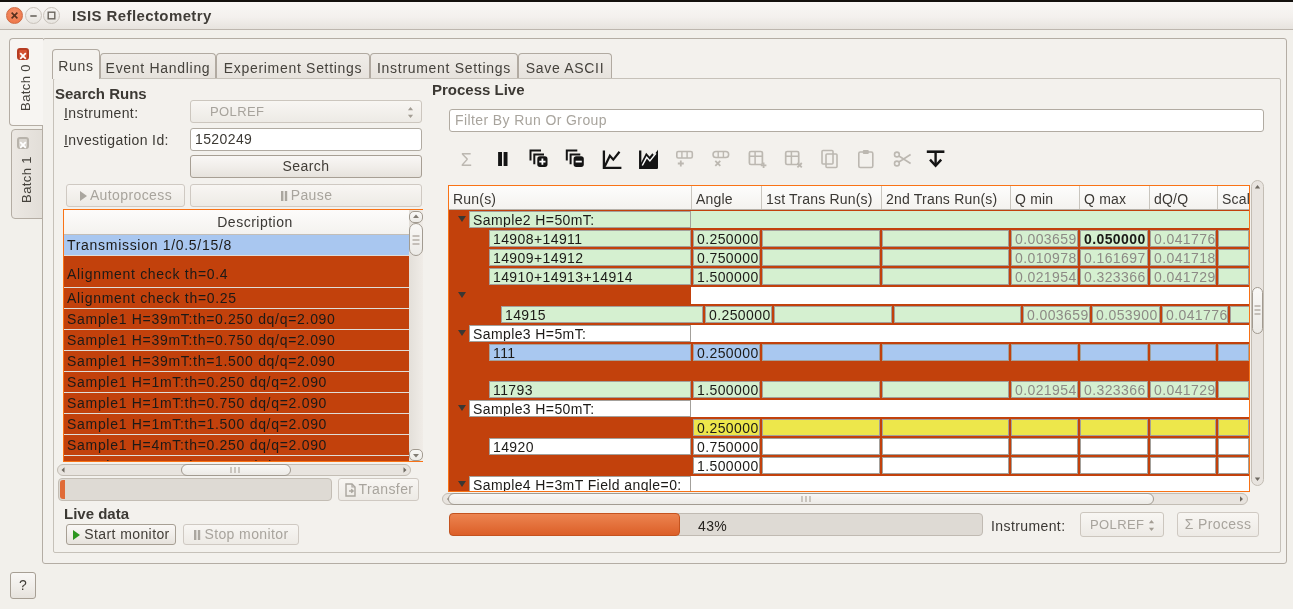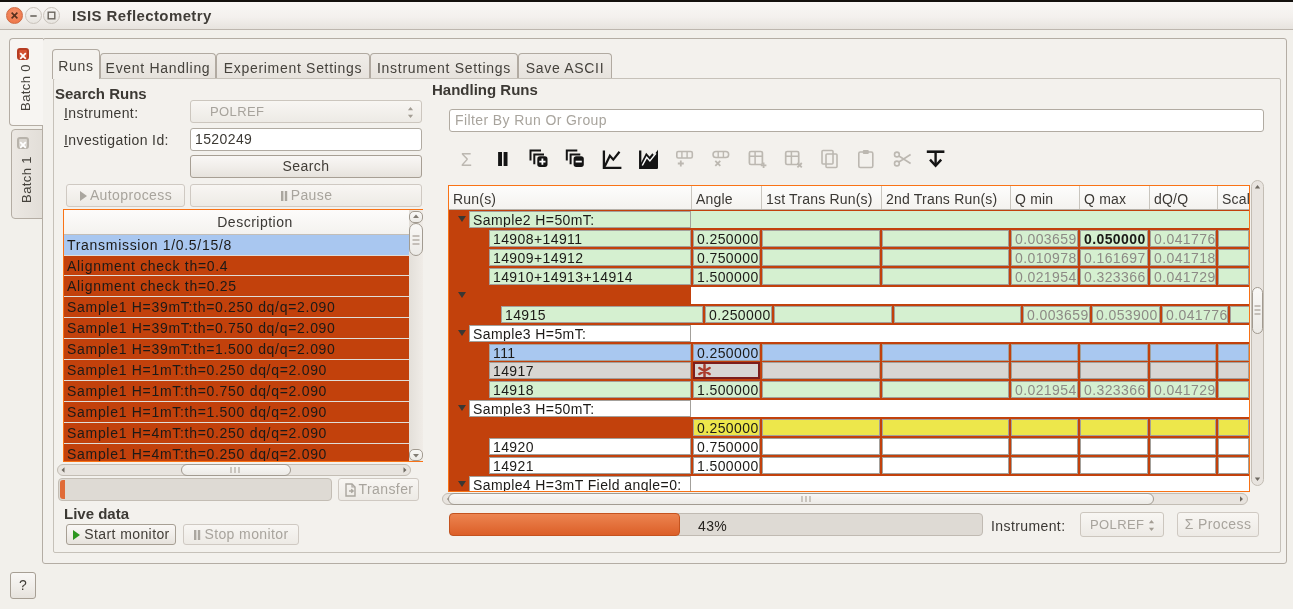--- a/index.html
+++ b/index.html
@@ -87,21 +87,21 @@
       <path d="M1,0l7,5l-7,5z" fill="#aaa69f"></path>
     </svg>Autoprocess</div>
 <div class="btn dis" style="left:190px;top:184px;width:232px;height:23px;line-height:21px"><svg width="8" height="10" style="margin:0 3px -1px 0">
       <path d="M1,0h2.4v10h-2.4z M4.8,0h2.4v10h-2.4z" fill="#aaa69f"></path>
     </svg>Pause</div>
 
 <div class="tframe" id="desctab" style="left:63px;top:209px;width:360px;height:253px;overflow:hidden">
  <div class="a" style="left:0;top:0;width:358px;height:25px;background:linear-gradient(#fdfcfb,#f4f2ef);border-bottom:1px solid #c3beb7;text-align:center;line-height:24px;color:#3b3834;letter-spacing:0.5px;padding-left:24px">Description</div>
  <div class="a" id="dlist" style="left:0;top:25px;width:345px">
       <div style="position:relative;height:21px;box-sizing:border-box;border-bottom:1px solid #e0ddd8;background:#a9c7f0;padding:1px 0 0 3px;letter-spacing:0.7px;line-height:18px;white-space:nowrap;overflow:hidden;color:#1c1a17">Transmission 1/0.5/15/8</div>
-      <div style="position:relative;height:20px;box-sizing:border-box;border-bottom:1px solid #e0ddd8;padding:1px 0 0 3px;letter-spacing:0.7px;line-height:18px;white-space:nowrap;overflow:hidden;color:#1c1a17">Alignment check th=0.4</div>
+      <div style="position:relative;height:32px;box-sizing:border-box;border-bottom:1px solid #e0ddd8;padding:9px 0 0 3px;letter-spacing:0.7px;line-height:18px;white-space:nowrap;overflow:hidden;color:#1c1a17">Alignment check th=0.4</div>
       <div style="position:relative;height:21px;box-sizing:border-box;border-bottom:1px solid #e0ddd8;padding:1px 0 0 3px;letter-spacing:0.7px;line-height:18px;white-space:nowrap;overflow:hidden;color:#1c1a17">Alignment check th=0.25</div>
       <div style="position:relative;height:21px;box-sizing:border-box;border-bottom:1px solid #e0ddd8;padding:1px 0 0 3px;letter-spacing:0.7px;line-height:18px;white-space:nowrap;overflow:hidden;color:#1c1a17">Sample1 H=39mT:th=0.250 dq/q=2.090</div>
       <div style="position:relative;height:21px;box-sizing:border-box;border-bottom:1px solid #e0ddd8;padding:1px 0 0 3px;letter-spacing:0.7px;line-height:18px;white-space:nowrap;overflow:hidden;color:#1c1a17">Sample1 H=39mT:th=0.750 dq/q=2.090</div>
       <div style="position:relative;height:21px;box-sizing:border-box;border-bottom:1px solid #e0ddd8;padding:1px 0 0 3px;letter-spacing:0.7px;line-height:18px;white-space:nowrap;overflow:hidden;color:#1c1a17">Sample1 H=39mT:th=1.500 dq/q=2.090</div>
       <div style="position:relative;height:21px;box-sizing:border-box;border-bottom:1px solid #e0ddd8;padding:1px 0 0 3px;letter-spacing:0.7px;line-height:18px;white-space:nowrap;overflow:hidden;color:#1c1a17">Sample1 H=1mT:th=0.250 dq/q=2.090</div>
       <div style="position:relative;height:21px;box-sizing:border-box;border-bottom:1px solid #e0ddd8;padding:1px 0 4px 3px;letter-spacing:0.7px;line-height:18px;white-space:nowrap;overflow:hidden;color:#1c1a17">Sample1 H=1mT:th=0.750 dq/q=2.090</div>
       <div style="position:relative;height:21px;box-sizing:border-box;border-bottom:1px solid #e0ddd8;padding:1px 0 0 3px;letter-spacing:0.7px;line-height:18px;white-space:nowrap;overflow:hidden;color:#1c1a17">Sample1 H=1mT:th=1.500 dq/q=2.090</div>
       <div style="position:relative;height:21px;box-sizing:border-box;border-bottom:1px solid #e0ddd8;padding:1px 0 0 3px;letter-spacing:0.7px;line-height:18px;white-space:nowrap;overflow:hidden;color:#1c1a17">Sample1 H=4mT:th=0.250 dq/q=2.090</div>
       <div style="position:relative;height:21px;box-sizing:border-box;border-bottom:1px solid #e0ddd8;padding:1px 0 0 3px;letter-spacing:0.7px;line-height:18px;white-space:nowrap;overflow:hidden;color:#1c1a17">Sample1 H=4mT:th=0.250 dq/q=2.090</div>
     </div>
@@ -139,21 +139,21 @@
     </svg>Transfer</div>
 <div class="a bold" style="left:64px;top:505px">Live data</div>
 <div class="btn" style="left:66px;top:524px;width:110px;height:21px;line-height:19px"><svg width="9" height="10" style="margin:0 3px -1px 0">
       <path d="M1,0l7,5l-7,5z" fill="#2c9620"></path>
     </svg>Start monitor</div>
 <div class="btn dis" style="left:183px;top:524px;width:116px;height:21px;line-height:19px"><svg width="8" height="10" style="margin:0 3px -1px 0">
       <path d="M1,0h2.4v10h-2.4z M4.8,0h2.4v10h-2.4z" fill="#aaa69f"></path>
     </svg>Stop monitor</div>
 <div class="btn" style="left:10px;top:572px;width:26px;height:27px;line-height:25px">?</div>
 
-<div class="a bold" style="left:432px;top:81px">Handling Runs</div>
+<div class="a bold" style="left:432px;top:81px">Process Live</div>
 <div class="inp" style="left:449px;top:109px;width:815px;height:23px;line-height:21px;padding-left:5px;color:#a8a49d">Filter By Run Or Group</div>
 <div class="a" id="toolbar" style="left:449px;top:147px;width:520px;height:24px">
 <svg width="520" height="24">
 <g fill="none">
  <text x="17.5" y="19" font-family="Liberation Sans" font-size="18" fill="#bcb8b1" text-anchor="middle">Σ</text>
  <g transform="translate(41.8,0)" fill="#141414">
   <rect x="7.3" y="5" width="3.9" height="14"></rect>
           <rect x="12.8" y="5" width="3.9" height="14"></rect>
         </g>
  <g transform="translate(78.1,0)">
@@ -286,36 +286,22 @@
       <div class="row" style="left:0;top:139px;width:800px">
         <div class="cell" style="left:40px;width:202px;background:#a9c8f0;color:#1c1a17;">111</div>
         <div class="cell" style="left:244px;width:67px;background:#a9c8f0;color:#1c1a17;">0.250000</div>
         <div class="cell" style="left:313px;width:118px;background:#a9c8f0;color:#1c1a17;"></div>
         <div class="cell" style="left:433px;width:127px;background:#a9c8f0;color:#1c1a17;"></div>
         <div class="cell" style="left:562px;width:67px;background:#a9c8f0;color:#1c1a17;"></div>
         <div class="cell" style="left:631px;width:68px;background:#a9c8f0;color:#1c1a17;"></div>
         <div class="cell" style="left:701px;width:66px;background:#a9c8f0;color:#1c1a17;"></div>
         <div class="cell" style="left:769px;width:31px;background:#a9c8f0;color:#1c1a17;"></div>
       </div>
-      <div class="row" style="left:0;top:157px;width:800px">
-        <div class="cell" style="left:40px;width:202px;background:#d8d6d3;color:#1c1a17;">14917</div>
-        <div class="cell" style="left:244px;width:67px;background:#d8d6d3;border:2px solid #7c1f1c;color:#1c1a17;"><svg width="15" height="14" style="margin-left:-1px">
-            <g stroke="#ab3c2d" stroke-width="2.5" stroke-linecap="round">
-              <path d="M7.5,1v12 M2.4,4l10.2,6 M12.6,4l-10.2,6"></path>
-            </g>
-          </svg></div>
-        <div class="cell" style="left:313px;width:118px;background:#d8d6d3;color:#1c1a17;"></div>
-        <div class="cell" style="left:433px;width:127px;background:#d8d6d3;color:#1c1a17;"></div>
-        <div class="cell" style="left:562px;width:67px;background:#d8d6d3;color:#1c1a17;"></div>
-        <div class="cell" style="left:631px;width:68px;background:#d8d6d3;color:#1c1a17;"></div>
-        <div class="cell" style="left:701px;width:66px;background:#d8d6d3;color:#1c1a17;"></div>
-        <div class="cell" style="left:769px;width:31px;background:#d8d6d3;color:#1c1a17;"></div>
-      </div>
       <div class="row" style="left:0;top:176px;width:800px">
-        <div class="cell" style="left:40px;width:202px;background:#d5f0d0;color:#1c1a17;">14918</div>
+        <div class="cell" style="left:40px;width:202px;background:#d5f0d0;color:#1c1a17;">11793</div>
         <div class="cell" style="left:244px;width:67px;background:#d5f0d0;color:#1c1a17;">1.500000</div>
         <div class="cell" style="left:313px;width:118px;background:#d5f0d0;color:#1c1a17;"></div>
         <div class="cell" style="left:433px;width:127px;background:#d5f0d0;color:#1c1a17;"></div>
         <div class="cell" style="left:562px;width:67px;background:#d5f0d0;color:#8d8a85;">0.021954</div>
         <div class="cell" style="left:631px;width:68px;background:#d5f0d0;color:#8d8a85;">0.323366</div>
         <div class="cell" style="left:701px;width:66px;background:#d5f0d0;color:#8d8a85;">0.041729</div>
         <div class="cell" style="left:769px;width:31px;background:#d5f0d0;color:#1c1a17;"></div>
       </div>
       <div class="row" style="left:0;top:195px;width:800px">
         <div class="arr" style="left:9px;top:5px"></div>
@@ -336,21 +322,20 @@
         <div class="cell" style="left:40px;width:202px;background:#ffffff;color:#1c1a17;">14920</div>
         <div class="cell" style="left:244px;width:67px;background:#ffffff;color:#1c1a17;">0.750000</div>
         <div class="cell" style="left:313px;width:118px;background:#ffffff;color:#1c1a17;"></div>
         <div class="cell" style="left:433px;width:127px;background:#ffffff;color:#1c1a17;"></div>
         <div class="cell" style="left:562px;width:67px;background:#ffffff;color:#1c1a17;"></div>
         <div class="cell" style="left:631px;width:68px;background:#ffffff;color:#1c1a17;"></div>
         <div class="cell" style="left:701px;width:66px;background:#ffffff;color:#1c1a17;"></div>
         <div class="cell" style="left:769px;width:31px;background:#ffffff;color:#1c1a17;"></div>
       </div>
       <div class="row" style="left:0;top:252px;width:800px">
-        <div class="cell" style="left:40px;width:202px;background:#ffffff;color:#1c1a17;">14921</div>
         <div class="cell" style="left:244px;width:67px;background:#ffffff;color:#1c1a17;">1.500000</div>
         <div class="cell" style="left:313px;width:118px;background:#ffffff;color:#1c1a17;"></div>
         <div class="cell" style="left:433px;width:127px;background:#ffffff;color:#1c1a17;"></div>
         <div class="cell" style="left:562px;width:67px;background:#ffffff;color:#1c1a17;"></div>
         <div class="cell" style="left:631px;width:68px;background:#ffffff;color:#1c1a17;"></div>
         <div class="cell" style="left:701px;width:66px;background:#ffffff;color:#1c1a17;"></div>
         <div class="cell" style="left:769px;width:31px;background:#ffffff;color:#1c1a17;"></div>
       </div>
       <div class="row" style="left:0;top:271px;width:800px">
         <div class="arr" style="left:9px;top:5px"></div>

